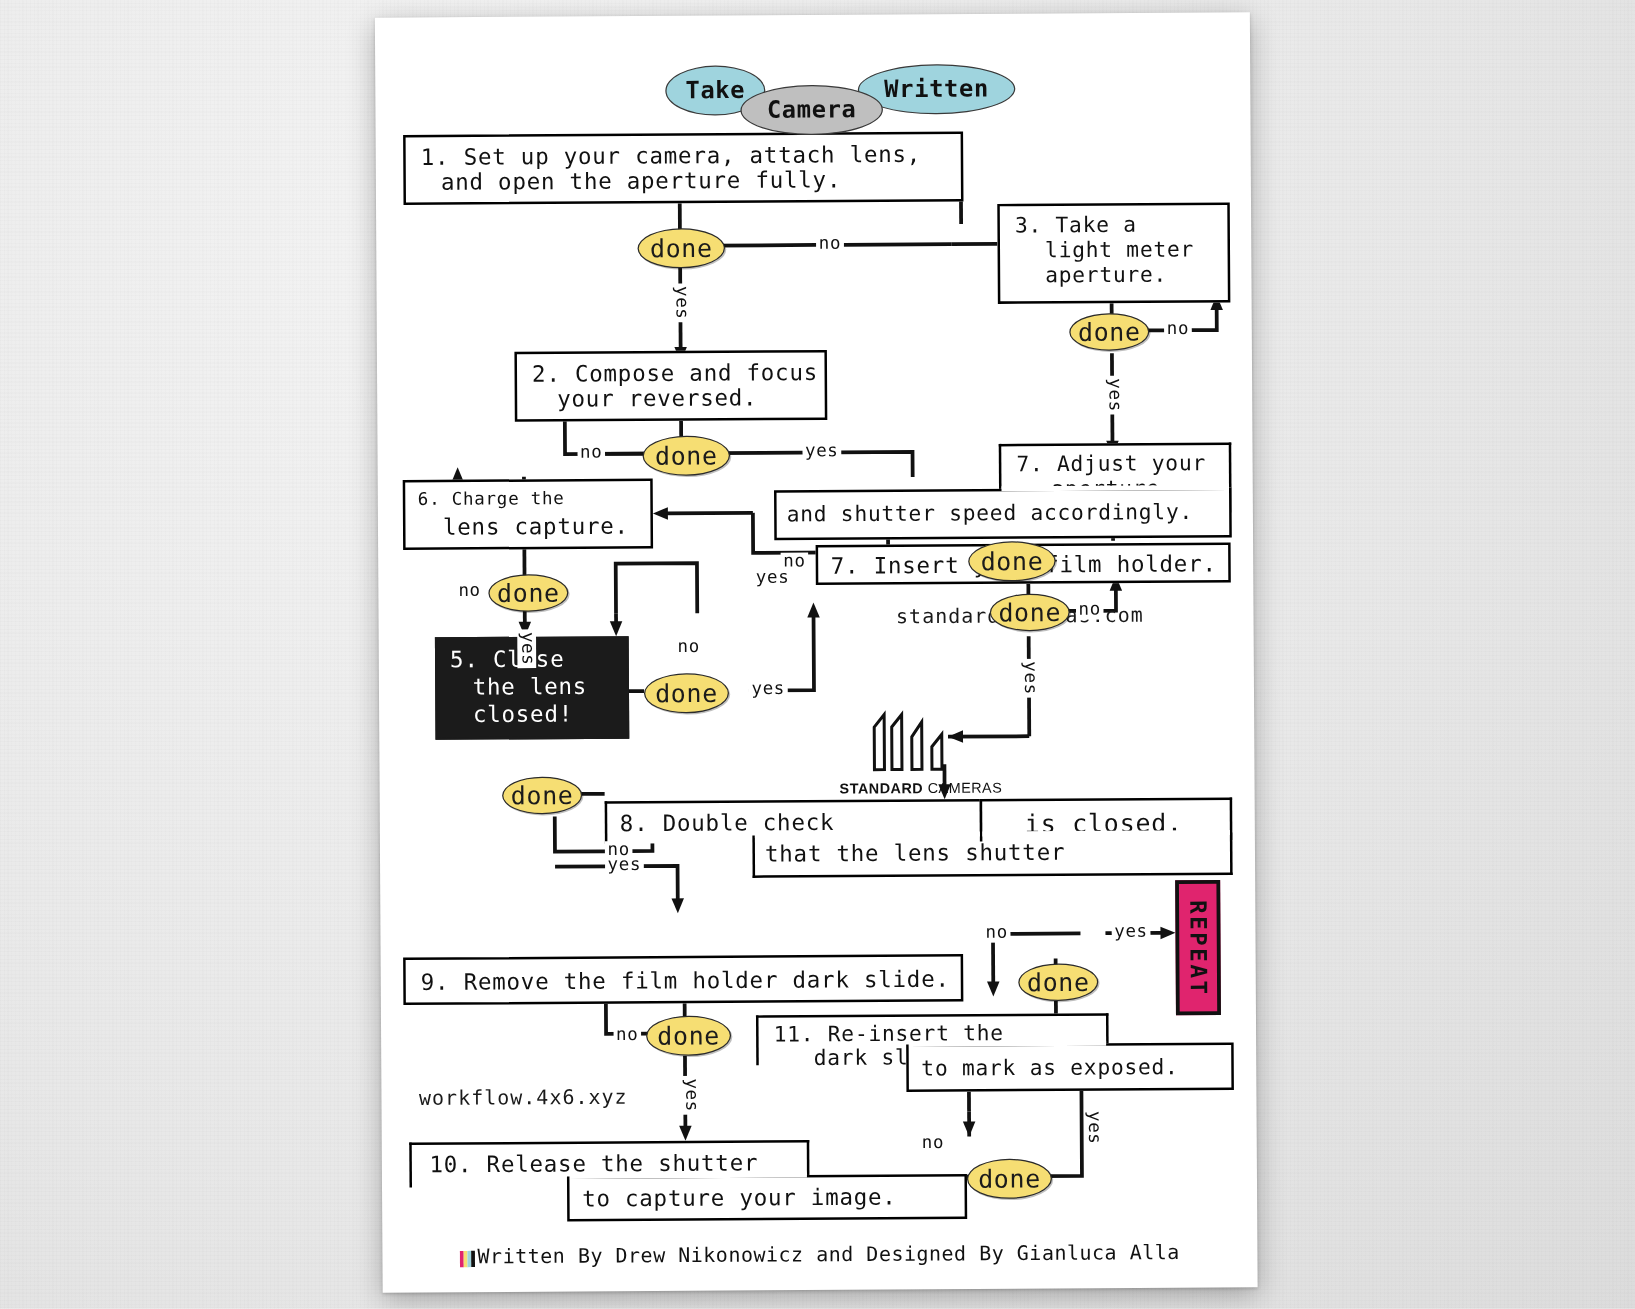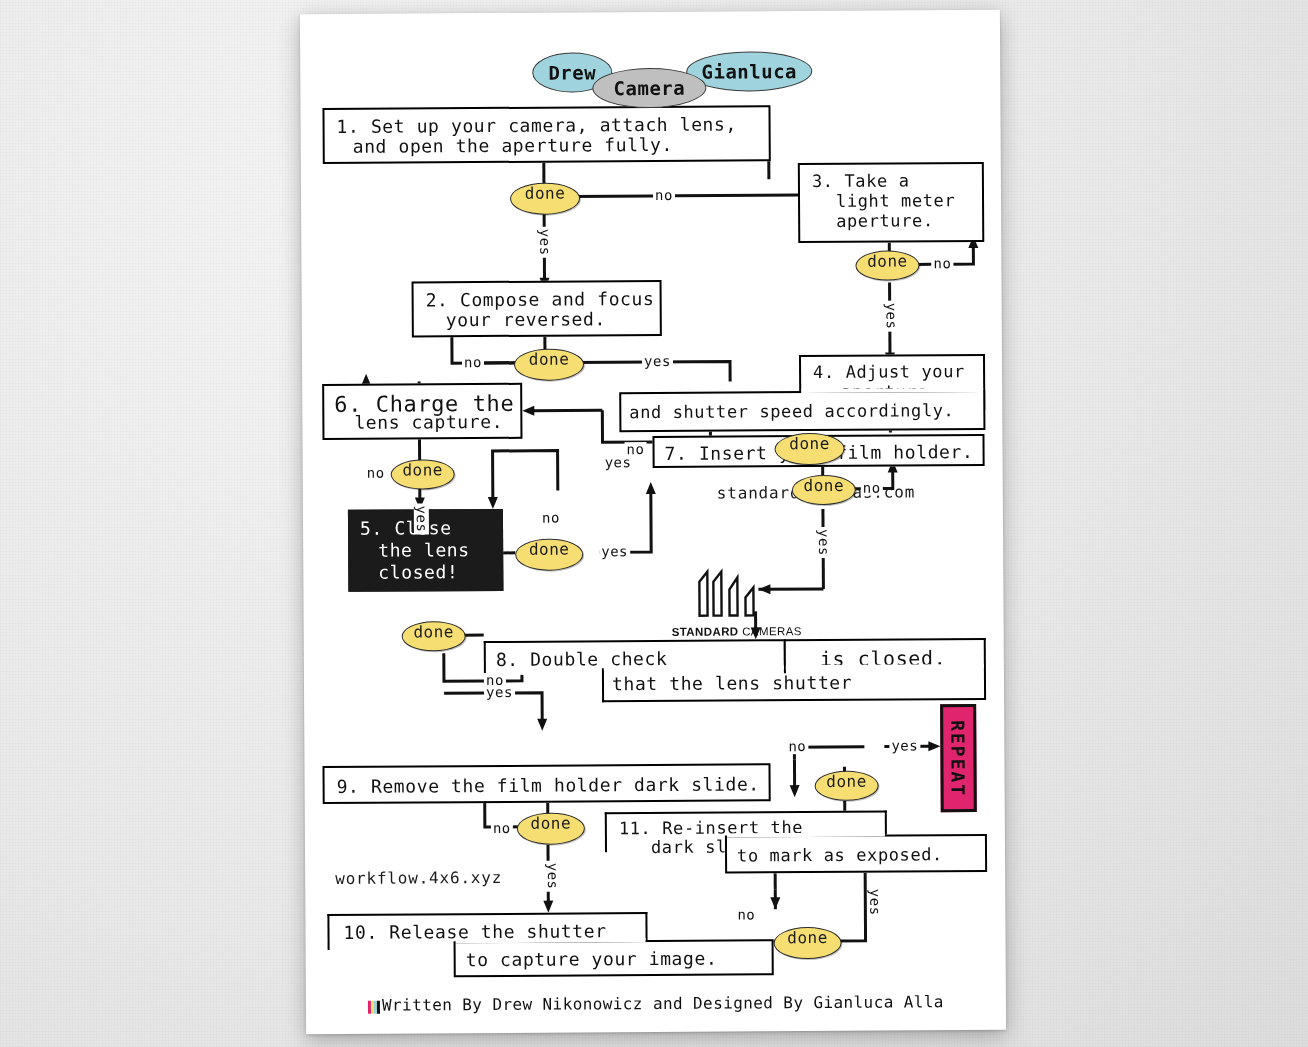--- a/index.html
+++ b/index.html
@@ -47,23 +47,23 @@
     letter-spacing:0.6px;
   }
   .box.dark{background:#1b1b1b;border-color:#1b1b1b;}
   .box.dark .txt{color:#fff;}
 
   .pill{
     position:absolute;
     background:#f6de73;
     border:1.6px solid #2b2b2b;
     border-radius:50%;
-    display:flex;justify-content:center;
-    font-family:"DejaVu Sans Mono", monospace;
-    font-size:16px;color:#1b1b1b;
+    display:flex;align-items:center;justify-content:center;
+    font-family:"DejaVu Sans Mono", monospace;
+    font-size:20px;color:#1b1b1b;
     letter-spacing:0.5px;
     z-index:9;
     box-shadow:1px 1px 0 rgba(0,0,0,0.25);
   }
 
   .hdr-pill{
     position:absolute;
     border:1.6px solid #3a3a3a;
     border-radius:50%;
     display:flex;align-items:center;justify-content:center;
@@ -252,27 +252,27 @@
 
       <path d="M455,130 L468,130"></path>
       <polygon points="445,130 457,125 457,135" fill="#111" stroke="none"></polygon>
       <path d="M468,130 L468,168"></path>
 
       <path d="M348,470 L348,470"></path>
     </g>
   </svg>
 
   <div class="hdr-pill blue" style="left:232px;top:40px;width:78px;height:38px;">
-    <span>Drew</span>
+    <span>Take</span>
   </div>
   <div class="hdr-pill gray" style="left:292px;top:56px;width:112px;height:38px;">
     <span>Camera</span>
   </div>
   <div class="hdr-pill blue" style="left:386px;top:40px;width:124px;height:38px;">
-    <span>Gianluca</span>
+    <span>Written</span>
   </div>
 
   <div class="box" style="left:22px;top:94px;width:448px;height:56px;">
     <div class="txt" style="left:12px;top:6px;font-size:18px;">1. Set up your camera, attach lens,</div>
     <div class="txt" style="left:28px;top:26px;font-size:18px;">and open the aperture fully.</div>
   </div>
   <div class="pill" style="left:209px;top:170px;width:68px;height:30px;">
     <span>done</span>
   </div>
   <div class="lbl" style="left:352px;top:176px;">no</div>
@@ -293,35 +293,35 @@
     <div class="txt" style="left:12px;top:6px;font-size:18px;">2. Compose and focus</div>
     <div class="txt" style="left:32px;top:26px;font-size:18px;">your reversed.</div>
   </div>
   <div class="pill" style="left:212px;top:336px;width:68px;height:30px;">
     <span>done</span>
   </div>
   <div class="lbl" style="left:160px;top:342px;">no</div>
   <div class="lbl" style="left:340px;top:342px;">yes</div>
 
   <div class="box" style="left:497px;top:344px;width:186px;height:56px;border-bottom:none;">
-    <div class="txt" style="left:12px;top:5px;font-size:17px;">4. Adjust your</div>
+    <div class="txt" style="left:12px;top:5px;font-size:17px;">7. Adjust your</div>
     <div class="txt" style="left:40px;top:25px;font-size:17px;">aperture</div>
   </div>
   <div class="box" style="left:317px;top:380px;width:366px;height:40px;">
     <div class="txt" style="left:8px;top:8px;font-size:17px;">and shutter speed accordingly.</div>
   </div>
   <div style="position:absolute;left:499px;top:378px;width:182px;height:4px;background:#fff;z-index:6;"></div>
   <div class="pill" style="left:472px;top:422px;width:68px;height:30px;">
     <span>done</span>
   </div>
   <div class="lbl" style="left:322px;top:430px;">no</div>
   <div class="lbl" style="left:300px;top:443px;">yes</div>
 
   <div class="box" style="left:20px;top:370px;width:200px;height:56px;">
-    <div class="txt" style="left:10px;top:6px;font-size:22px;">6. Charge the</div>
+    <div class="txt" style="left:10px;top:6px;font-size:14px;">6. Charge the</div>
     <div class="txt" style="left:30px;top:26px;font-size:18px;">lens capture.</div>
   </div>
   <div class="pill" style="left:88px;top:446px;width:62px;height:28px;">
     <span>done</span>
   </div>
   <div class="lbl" style="left:62px;top:452px;">no</div>
   <div class="lbl vert" style="left:103px;top:498px;">yes</div>
 
   <div class="box dark" style="left:45px;top:496px;width:155px;height:82px;">
     <div class="txt" style="left:10px;top:6px;font-size:18px;">5. Close</div>

